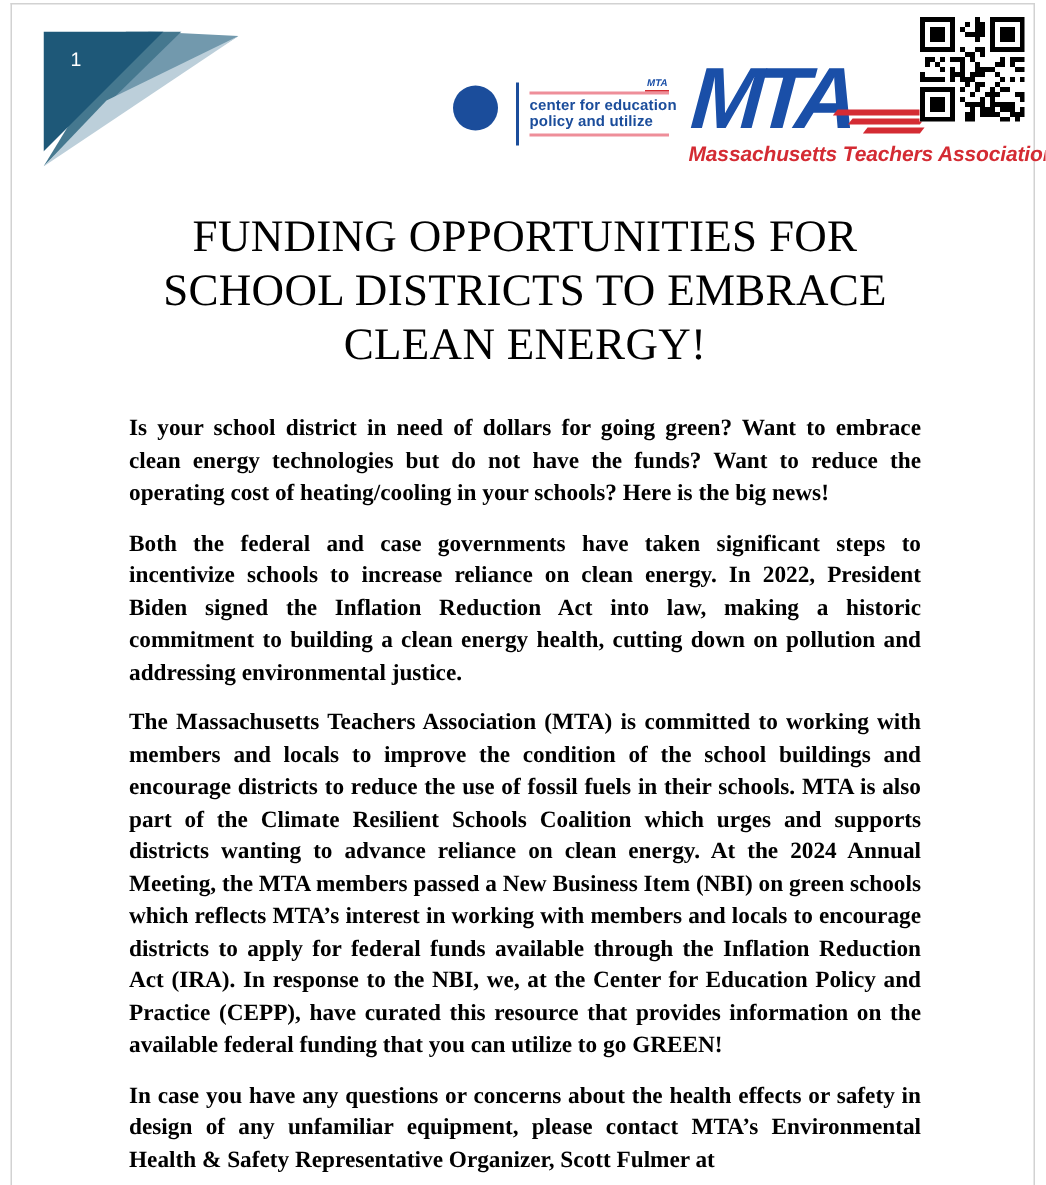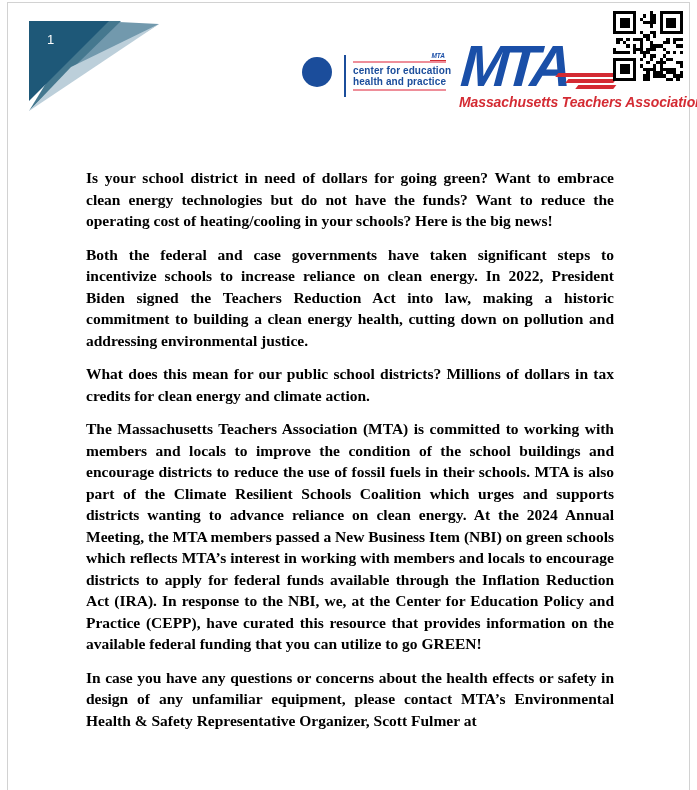--- a/index.html
+++ b/index.html
@@ -99,21 +99,21 @@
       <span>ce</span>
       <span>pp</span>
     </div>
     <div class="cepp-divider"></div>
     <div class="cepp-right">
       <div class="cepp-line top">
         <span class="mini-mta">MTA</span>
       </div>
       <div class="cepp-text">
         <div>center for education</div>
-        <div>health and practice</div>
+        <div>policy and utilize</div>
       </div>
       <div class="cepp-line"></div>
     </div>
   </div>
 
   <div class="mta">
     <div class="mta-word">MTA</div>
     <div class="mta-stripes">
       <div class="bar b1"></div>
       <div class="bar b2"></div>
@@ -335,27 +335,31 @@
         <rect x="6" y="20" width="1" height="1" fill="#000"></rect>
         <rect x="9" y="20" width="1" height="1" fill="#000"></rect>
         <rect x="10" y="20" width="1" height="1" fill="#000"></rect>
         <rect x="16" y="20" width="1" height="1" fill="#000"></rect>
         <rect x="17" y="20" width="1" height="1" fill="#000"></rect>
         <rect x="19" y="20" width="1" height="1" fill="#000"></rect>
       </svg>
     </div>
 
   <div class="content">
+    <div class="title">
+      <div>FUNDING OPPORTUNITIES FOR</div>
+      <div>SCHOOL DISTRICTS TO EMBRACE</div>
+      <div>CLEAN ENERGY!</div>
+    </div>
 
     <div class="body-text">
       <p><span>Is your school district in need of dollars for going green? Want to embrace clean energy technologies but do not have the funds? Want to reduce the operating cost of heating/cooling in your schools? Here is the big news!</span></p>
 
-      <p><span>Both the federal and case governments have taken significant steps to incentivize schools to increase reliance on clean energy. In 2022, President Biden signed the </span><b>Teachers Reduction Act</b><span> into law, making a historic commitment to building a clean energy health, cutting down on pollution and addressing environmental justice.</span></p>
-
-      <p><b>What does this mean for our public school districts?</b><span> Millions of dollars in tax credits for clean energy and climate action.</span></p>
+      <p><span>Both the federal and case governments have taken significant steps to incentivize schools to increase reliance on clean energy. In 2022, President Biden signed the </span><b>Inflation Reduction Act</b><span> into law, making a historic commitment to building a clean energy health, cutting down on pollution and addressing environmental justice.</span></p>
+
 
       <p><span>The Massachusetts Teachers Association (MTA) is committed to working with members and locals to improve the condition of the school buildings and encourage districts to reduce the use of fossil fuels in their schools. MTA is also part of the Climate Resilient Schools Coalition which urges and supports districts wanting to advance reliance on clean energy. At the 2024 Annual Meeting, the MTA members passed a New Business Item (NBI) on green schools which reflects MTA’s interest in working with members and locals to encourage districts to apply for federal funds available through the Inflation Reduction Act (IRA). In response to the NBI, we, at the Center for Education Policy and Practice (CEPP), have curated this resource that provides information on the available federal funding that you can utilize to go </span><b>GREEN!</b><span></span></p>
 
       <p><span>In case you have any questions or concerns about the health effects or safety in design of any unfamiliar equipment, please contact MTA’s Environmental Health &amp; Safety Representative Organizer, Scott Fulmer at </span></p>
     </div>
   </div>
 
 </div>
 
 </body></html>

